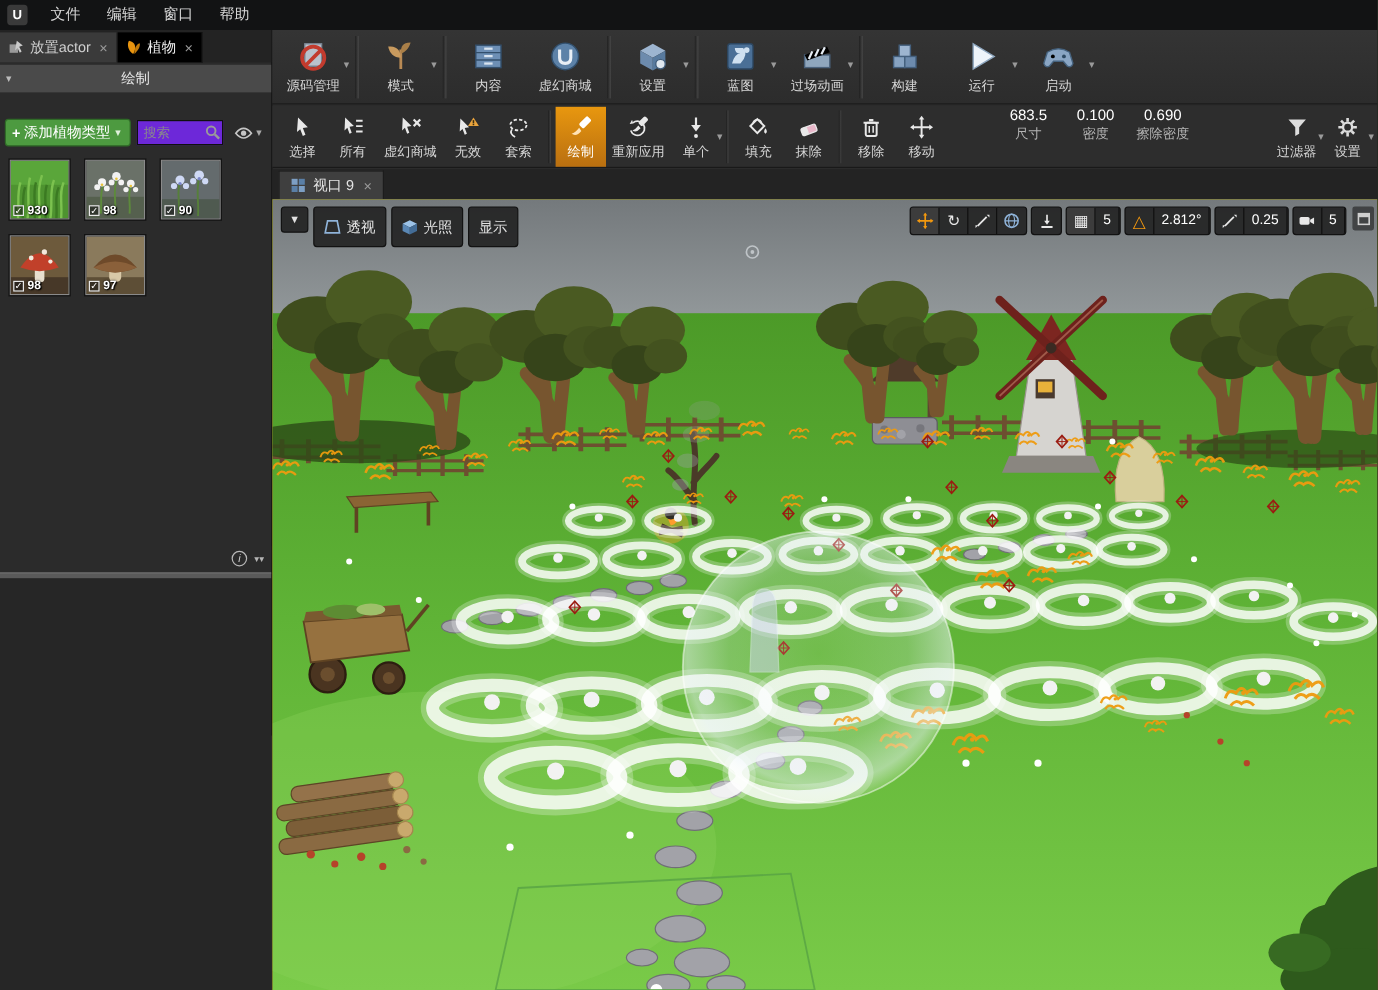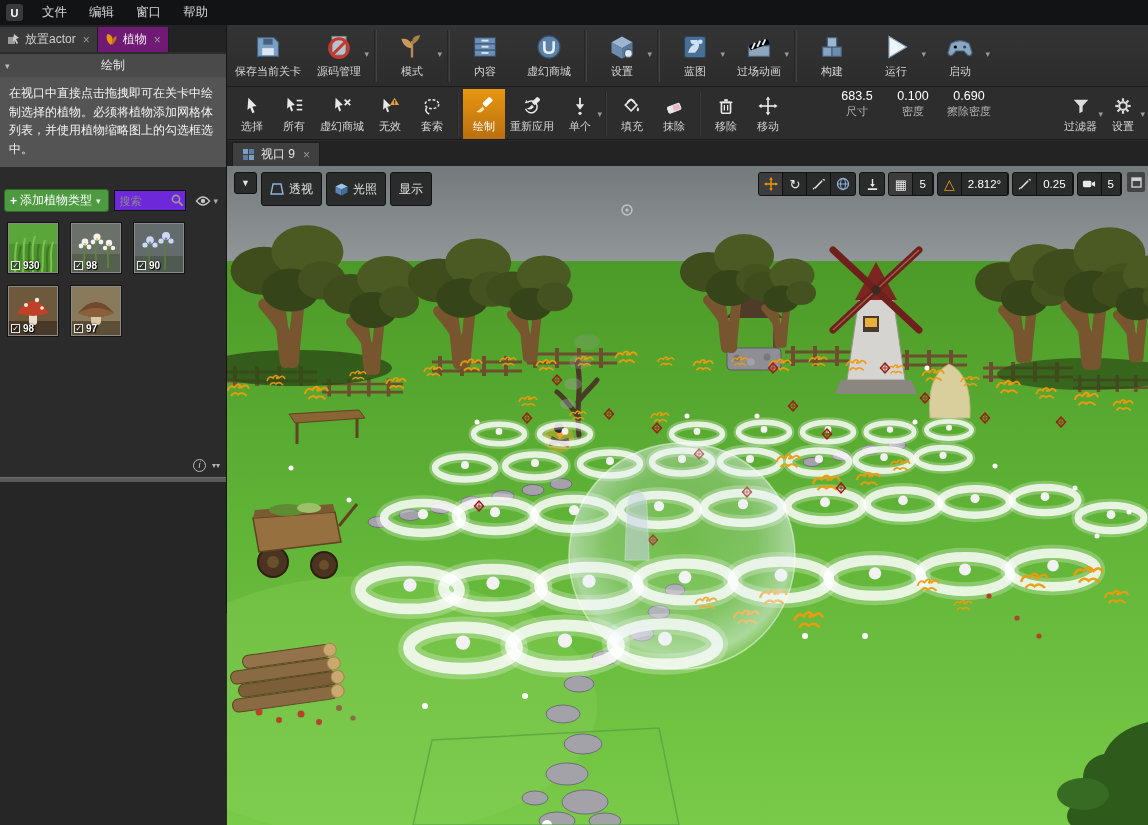--- a/index.html
+++ b/index.html
@@ -12,21 +12,21 @@
              display:flex; align-items:center; color:#d6d6d6; font-size:12.5px; }
   .ue-logo { width:17px; height:17px; margin:0 8px 0 6px; border-radius:3px; background:#3a3a3a;
              color:#fff; font-size:11px; font-weight:bold; display:flex; align-items:center; justify-content:center; }
   .menu-item { padding:0 11px; height:25px; display:flex; align-items:center; cursor:default; }
 
   
   .lpanel { position:absolute; top:25px; left:0; width:227px; height:588px; background:#2b2b2b; border-right:1px solid #151515; }
   .ltabs { display:flex; height:27px; background:#232323; align-items:flex-end; }
   .ltab { height:25px; display:flex; align-items:center; gap:5px; padding:0 7px; font-size:12px; color:#cfcfcf;
           background:#3a3a3a; border-right:1px solid #1e1e1e; }
-  .ltab.active { background:#701a75; color:#eee; }
+  .ltab.active { background:#000000; color:#eee; }
   .tab-close { color:#9a9a9a; font-size:12px; margin-left:2px; }
   .paint-header { height:23px; margin-top:2px; background:#4a4a4a; display:flex; align-items:center; font-size:12px; color:#e8e8e8; position:relative; }
   .paint-header .expander { position:absolute; left:5px; font-size:9px; color:#bbb; }
   .paint-header .ph-title { width:100%; text-align:center; }
   .desc { background:#545454; color:#f2f2f2; font-size:12px; line-height:1.55; padding:7px 9px 9px 9px; }
   .addrow { display:flex; align-items:center; gap:5px; padding:0 4px; margin-top:21px; height:25px; }
   .btn-add { display:flex; align-items:center; gap:3px; height:23px; background:#4d9a40; border:1px solid #2f6b27; border-radius:3px;
              color:#fff; font-size:12px; padding:0 7px 0 5px; white-space:nowrap; }
   .btn-add .plus { font-weight:bold; }
   .btn-add .caret { font-size:9px; margin-left:1px; color:#dff0da; }
@@ -141,21 +141,20 @@
         <span>植物</span>
         <span class="tab-close">×</span>
       </div>
     </div>
 
     <div class="paint-header">
       <span class="expander">▾</span>
       <span class="ph-title">绘制</span>
     </div>
 
-    <div class="desc">在视口中直接点击拖拽即可在关卡中绘制选择的植物。必须将植物添加网格体列表，并使用植物缩略图上的勾选框选中。</div>
 
     <div class="addrow">
       <div class="btn-add">
         <span class="plus">+</span>
         <span>添加植物类型</span>
         <span class="caret">▾</span>
       </div>
       <div class="searchbox">
         <input type="text" placeholder="搜索" style="">
         <svg class="mag" width="14" height="14" viewBox="0 0 14 14">
@@ -289,30 +288,20 @@
       <span class="info-icon">i</span>
       <span class="expand-icon">▾▾</span>
     </div>
     <div class="lsplit"></div>
     <div class="lrest"></div>
   </div>
 
   <div class="marea">
 
     <div class="mtoolbar">
-      <div class="tbtn">
-        <span class="icn">
-          <svg width="28" height="28" viewBox="0 0 24 24">
-              <path d="M3,4 h14 l4,4 v12 h-18 z" fill="#7d9fc4" stroke="#3f5f80" stroke-width="1"></path>
-              <rect x="7" y="13" width="10" height="6" fill="#dce6f2"></rect>
-              <rect x="8" y="5" width="8" height="5" fill="#45617f"></rect>
-            </svg>
-        </span>
-        <span class="lbl">保存当前关卡</span>
-      </div>
       <div class="tbtn">
         <span class="icn">
           <svg width="28" height="28" viewBox="0 0 24 24">
               <rect x="6" y="3" width="12" height="16" fill="#b9c2cc" stroke="#7a8694"></rect>
               <circle cx="12" cy="13" r="8" fill="none" stroke="#c23b2e" stroke-width="2.6"></circle>
               <line x1="6.5" y1="18.5" x2="17.5" y2="7.5" stroke="#c23b2e" stroke-width="2.6"></line>
             </svg>
         </span>
         <span class="lbl">源码管理</span>
         <span class="caret">▾</span>

